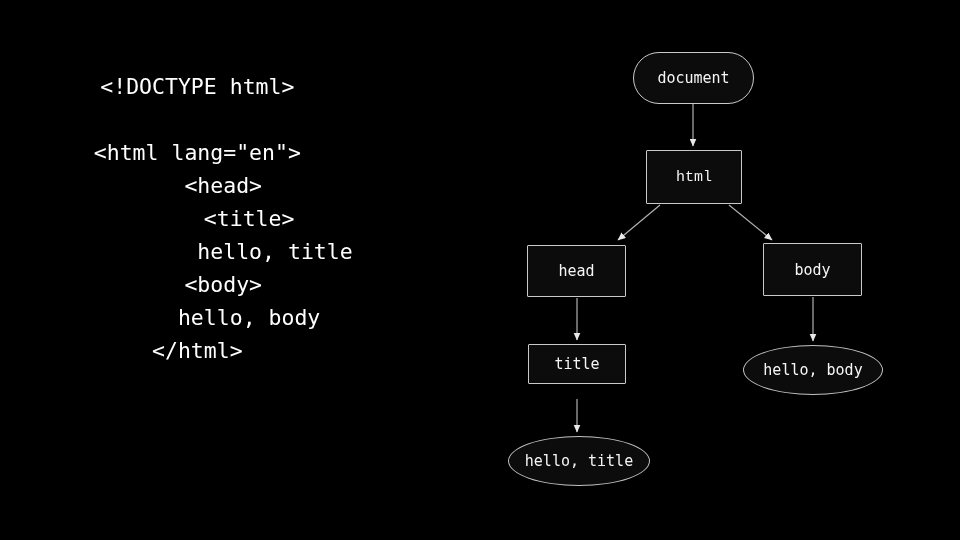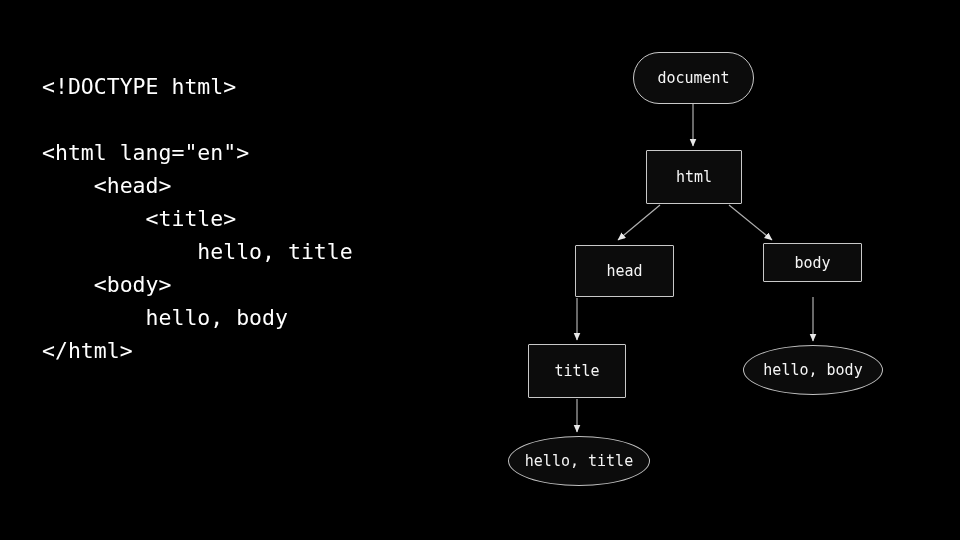--- a/index.html
+++ b/index.html
@@ -7,20 +7,21 @@
     padding: 0;
     background: #000000;
   }
   .slide {
     position: relative;
     width: 960px;
     height: 540px;
     background: #000000;
     overflow: hidden;
     font-family: "DejaVu Sans Mono", monospace;
+    text-align: center;
   }
   
   .code-panel {
     position: absolute;
     left: 42px;
     top: 70px;
     color: #ffffff;
     font-size: 21.5px;
     line-height: 33px;
     font-weight: normal;
@@ -47,24 +48,24 @@
     border: 1.5px solid #c9c9c9;
     color: #f5f5f5;
     font-size: 15px;
     white-space: pre;
   }
   .node-rect { border-radius: 1px; }
   .node-stadium { border-radius: 26px; }
   .node-ellipse { border-radius: 50%; border-color: #c2c2c2; }
 
   #node-document { left: 633px; top: 52px;  width: 121px; height: 52px; }
-  #node-html     { left: 646px; top: 150px; width: 96px;  height: 54px; }
-  #node-head     { left: 527px; top: 245px; width: 99px;  height: 52px; margin-left: 48px; }
-  #node-body     { left: 763px; top: 243px; width: 99px;  height: 39px; }
-  #node-title    { left: 528px; top: 344px; width: 98px;  height: 54px; }
+  #node-html     { left: 646px; top: 150px; width: 96px;  height: 54px; font-family: Liberation Mono, monospace; }
+  #node-head     { left: 527px; top: 245px; width: 99px;  height: 52px; }
+  #node-body     { left: 763px; top: 243px; width: 99px;  height: 53px; }
+  #node-title    { left: 528px; top: 344px; width: 98px;  height: 40px; }
   #node-hello-body  { left: 743px; top: 345px; width: 140px; height: 50px; }
   #node-hello-title { left: 508px; top: 436px; width: 142px; height: 50px; }
 </style>
 </head>
 <body>
 
 <div class="slide">
 
   <div class="code-panel">
     <div class="code-line">&lt;!DOCTYPE html&gt;</div>

